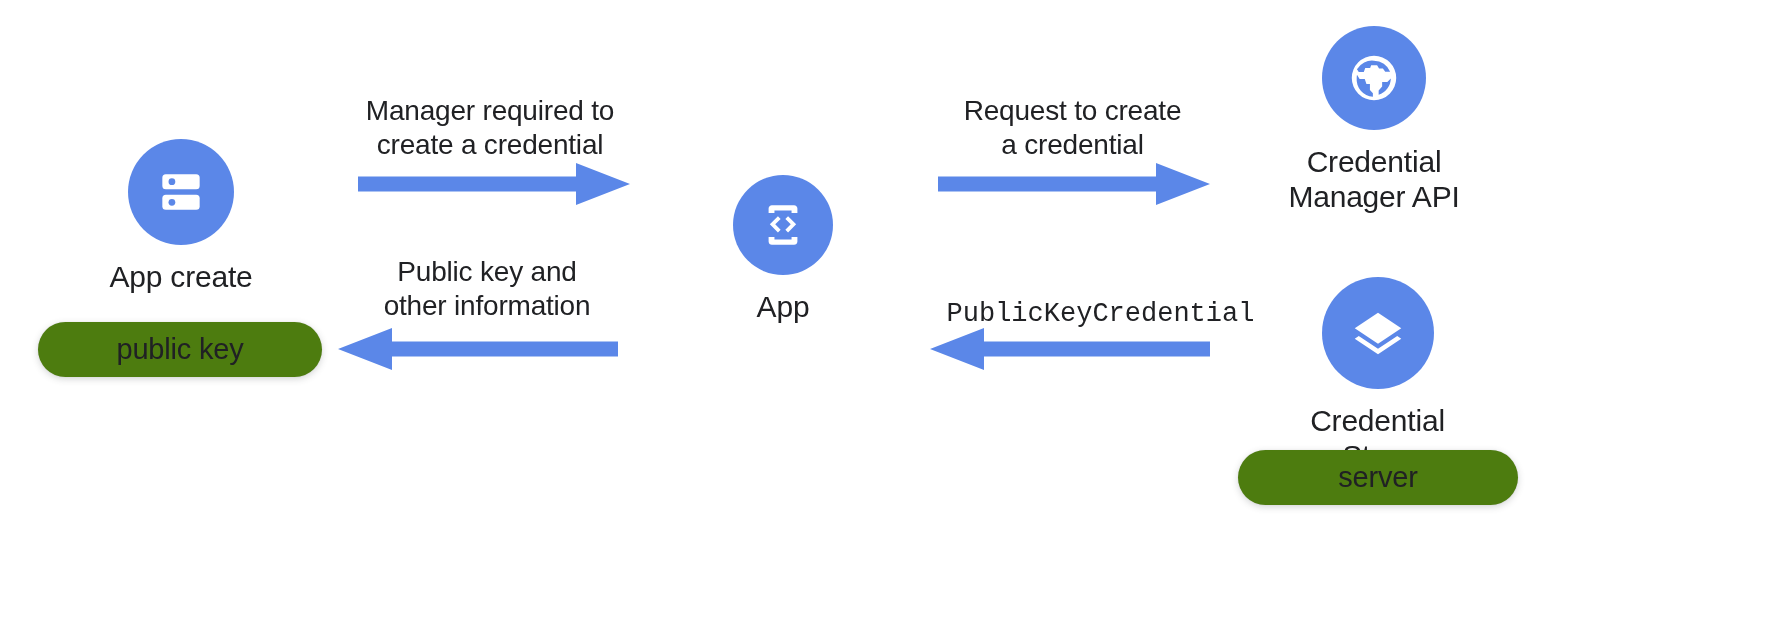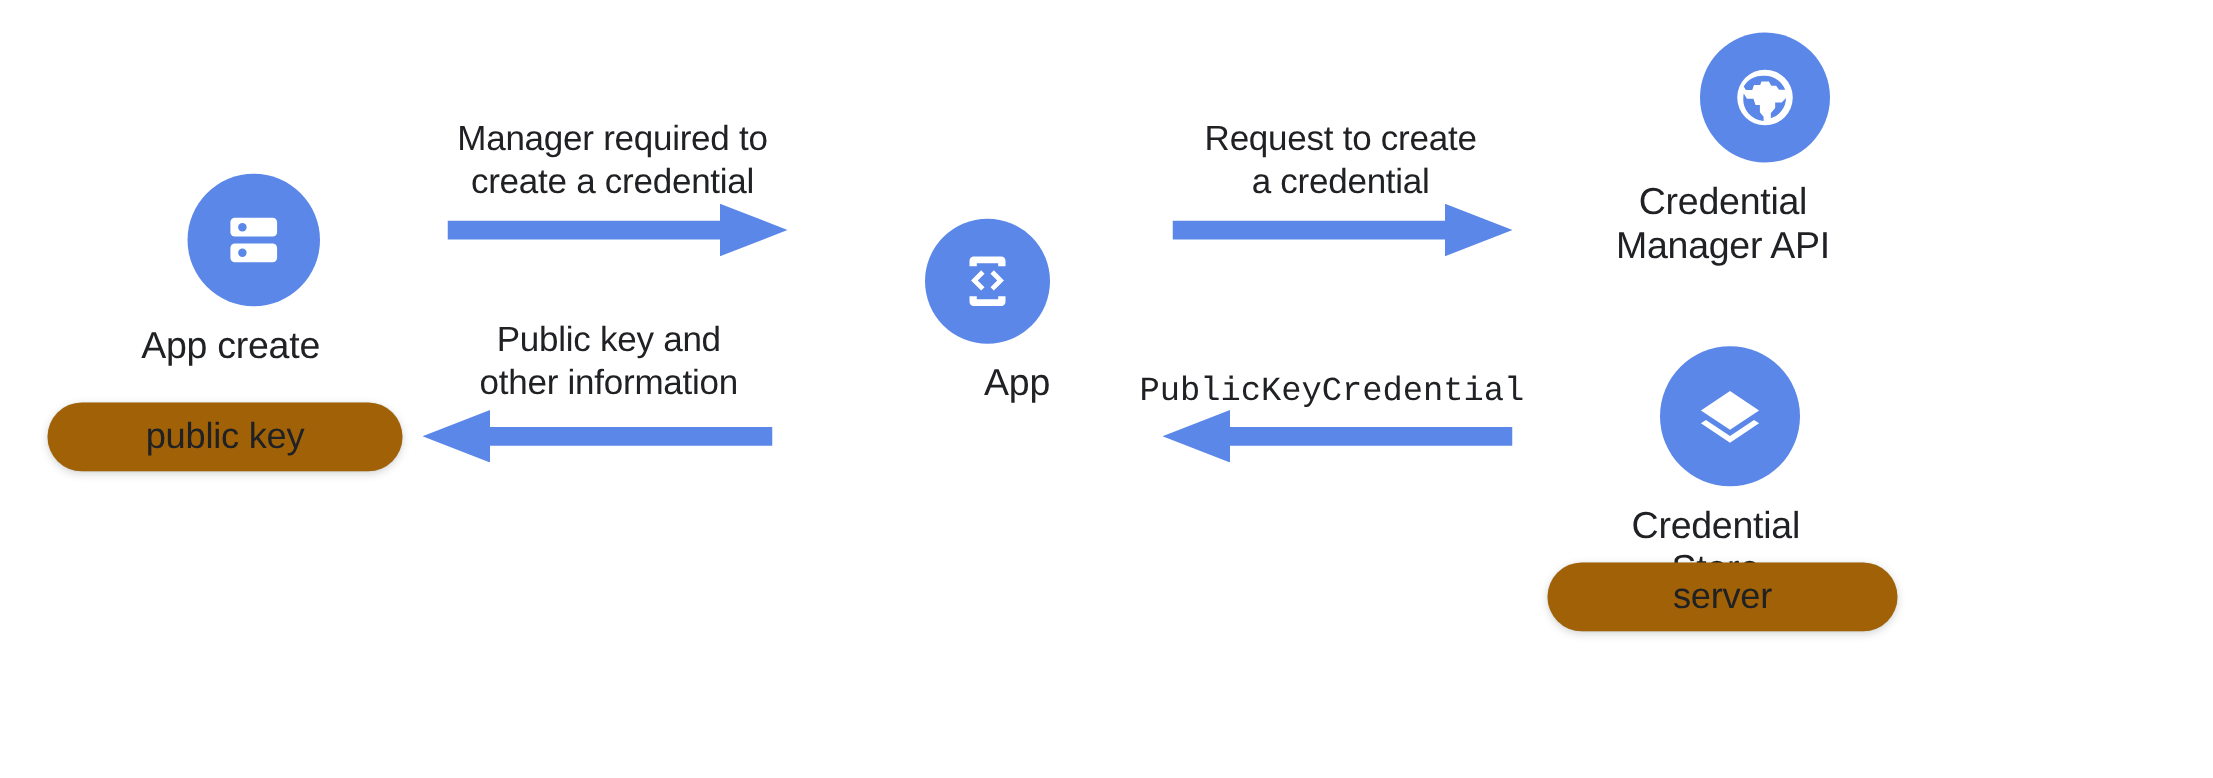--- a/index.html
+++ b/index.html
@@ -17,21 +17,21 @@
     height: 622px;
     background: #ffffff;
     overflow: hidden;
   }
 
   
   .node {
     position: absolute;
     display: flex;
     flex-direction: column;
-    align-items: flex-end;
+    align-items: center;
   }
   .circle {
     border-radius: 50%;
     background: #5b87e8;
     display: flex;
     align-items: center;
     justify-content: center;
     flex: none;
   }
   .node-label {
@@ -41,21 +41,21 @@
     color: #202124;
     text-align: center;
     white-space: pre-line;
     font-weight: 400;
     letter-spacing: -0.2px;
   }
 
   
   .chip {
     position: absolute;
-    background: #a16207;
+    background: #4d7c0f;
     border-radius: 40px;
     box-shadow: 0 2px 7px rgba(60,64,67,0.22), 0 0 1px rgba(60,64,67,0.18);
     display: flex;
     align-items: center;
     justify-content: center;
     font-size: 29px;
     color: #202124;
     letter-spacing: -0.2px;
   }
 
@@ -155,20 +155,20 @@
   </div>
 
   <div class="caption" style="left:925px; top:94px; width:295px;">Request to create
 a credential</div>
   <div class="arrow" style="left:938px; top:163px;">
     <svg width="272" height="42" viewBox="0 0 272 42">
       <path d="M0 13.5 H218 V0 L272 21 L218 42 V28.5 H0 Z" fill="#5b87e8"></path>
     </svg>
   </div>
 
-  <div class="caption mono" style="left:893px; top:298px; width:345px;">PublicKeyCredential</div>
+  <div class="caption mono" style="left:928px; top:298px; width:345px;">PublicKeyCredential</div>
   <div class="arrow" style="left:930px; top:328px;">
     <svg width="280" height="42" viewBox="0 0 280 42">
       <path d="M280 13.5 H54 V0 L0 21 L54 42 V28.5 H280 Z" fill="#5b87e8"></path>
     </svg>
   </div>
 
 </div>
 
 </body></html>

